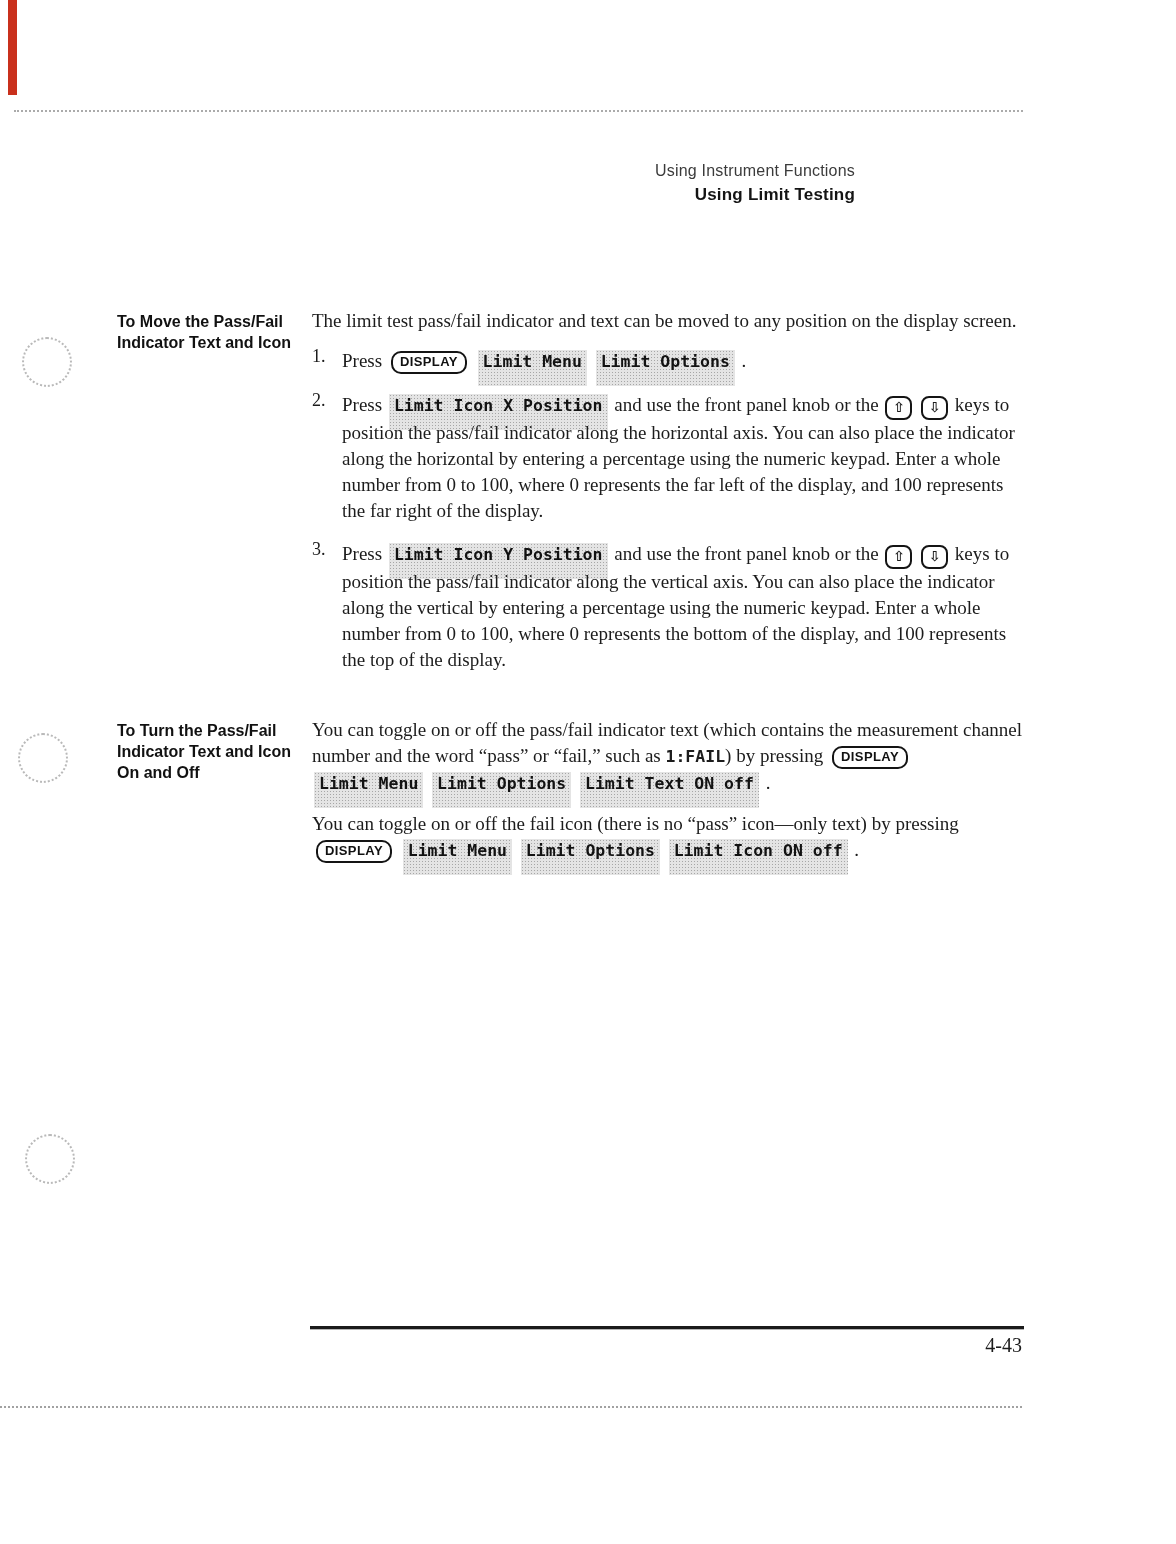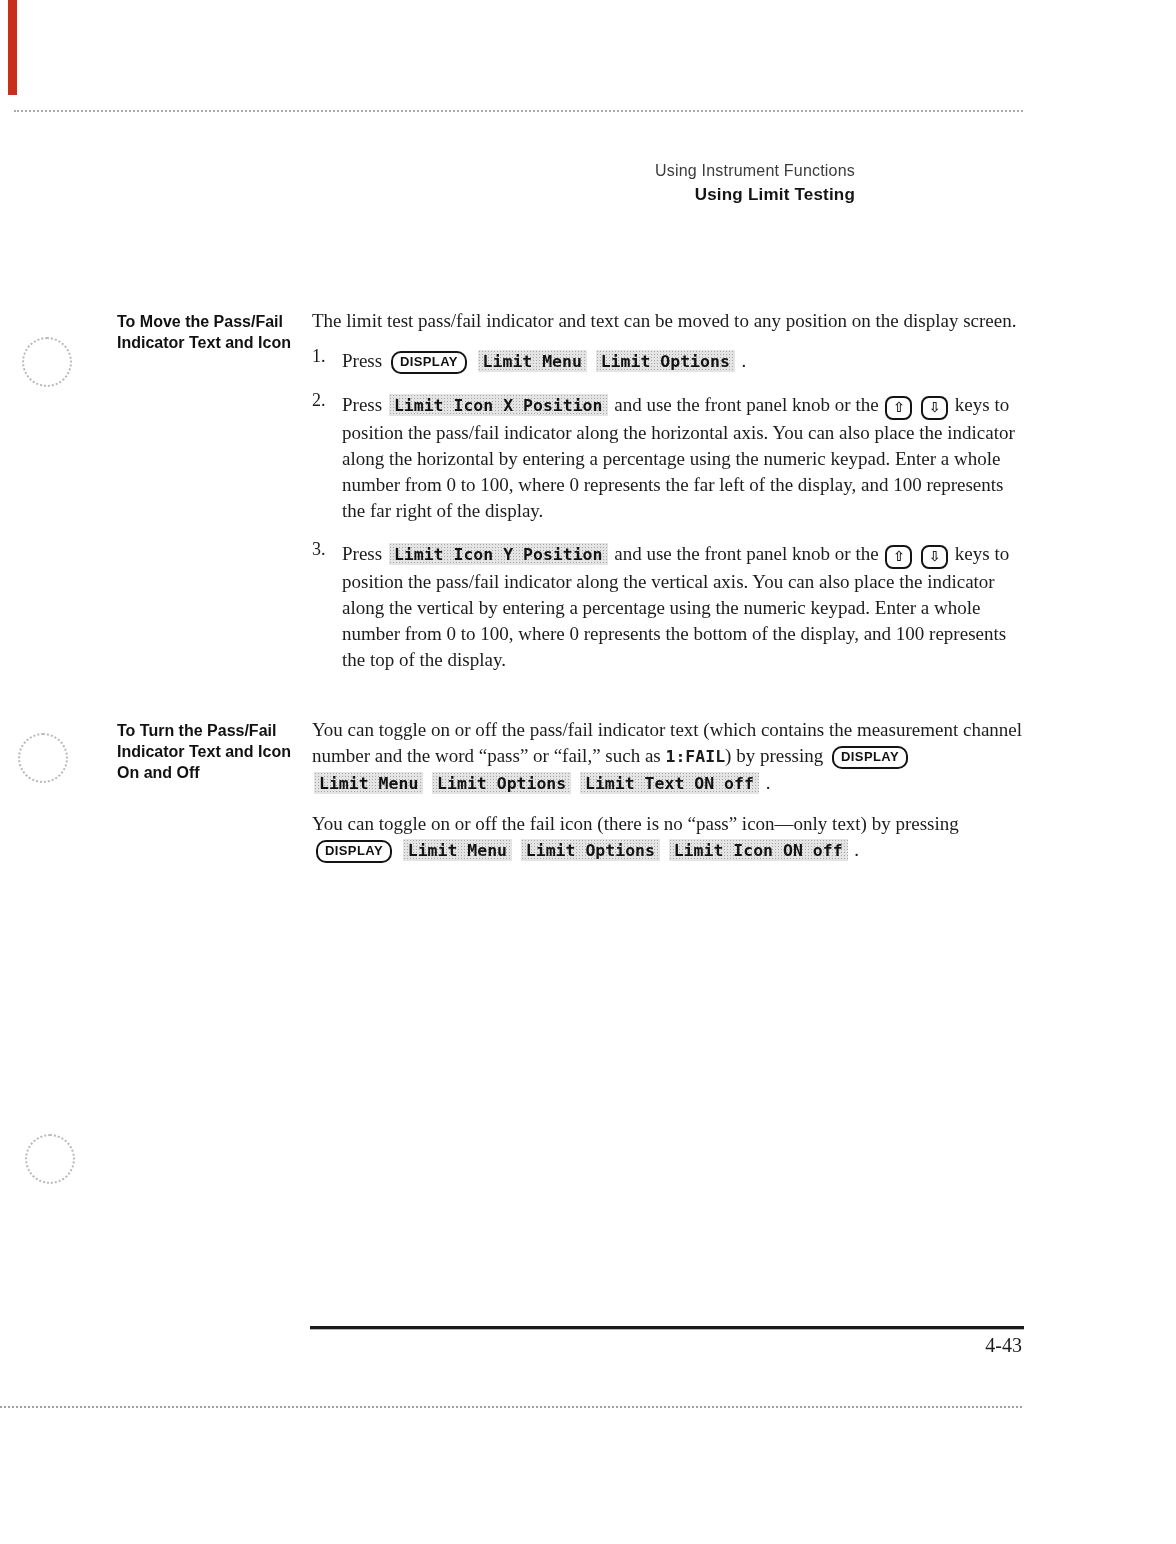--- a/index.html
+++ b/index.html
@@ -44,21 +44,21 @@
   .keycap{display:inline-block;font-family:"Liberation Sans",sans-serif;font-weight:700;
           font-size:13px;letter-spacing:.4px;border:2px solid #141414;border-radius:10px;
           padding:1px 7px 2px;margin:0 4px;line-height:1.25;vertical-align:1px;color:#111;
           white-space:nowrap;}
   .arrowkey{display:inline-block;border:2px solid #141414;border-radius:8px;width:21px;
             text-align:center;font-size:14px;font-weight:bold;padding:0 1px 1px;margin:0 2px;
             line-height:19px;font-family:"DejaVu Sans",sans-serif;vertical-align:-1px;}
   .sk{font-family:"DejaVu Sans Mono",monospace;font-weight:bold;font-size:16.5px;
       white-space:nowrap;color:#121212;background-color:#e4e4e4;
       background-image:radial-gradient(circle,#a6a6a6 .7px,rgba(0,0,0,0) .9px);
-      background-size:3px 3px;padding:2px 5px 1px;margin:0 2px;}
+      background-size:3px 3px;padding:2px 5px 15px;margin:0 2px;}
   .code{font-family:"DejaVu Sans Mono",monospace;font-weight:bold;font-size:16.5px;}
 
   
   .footer-rule{position:absolute;left:310px;top:1326px;width:730px;height:3px;
                background:#1b1b1b;box-shadow:0 1px 0 rgba(90,90,90,.45);}
   .pagenum{position:absolute;left:938px;top:1334px;width:84px;text-align:right;
            font-size:20px;color:#1c1c1c;}
 </style>
 </head>
 <body>

